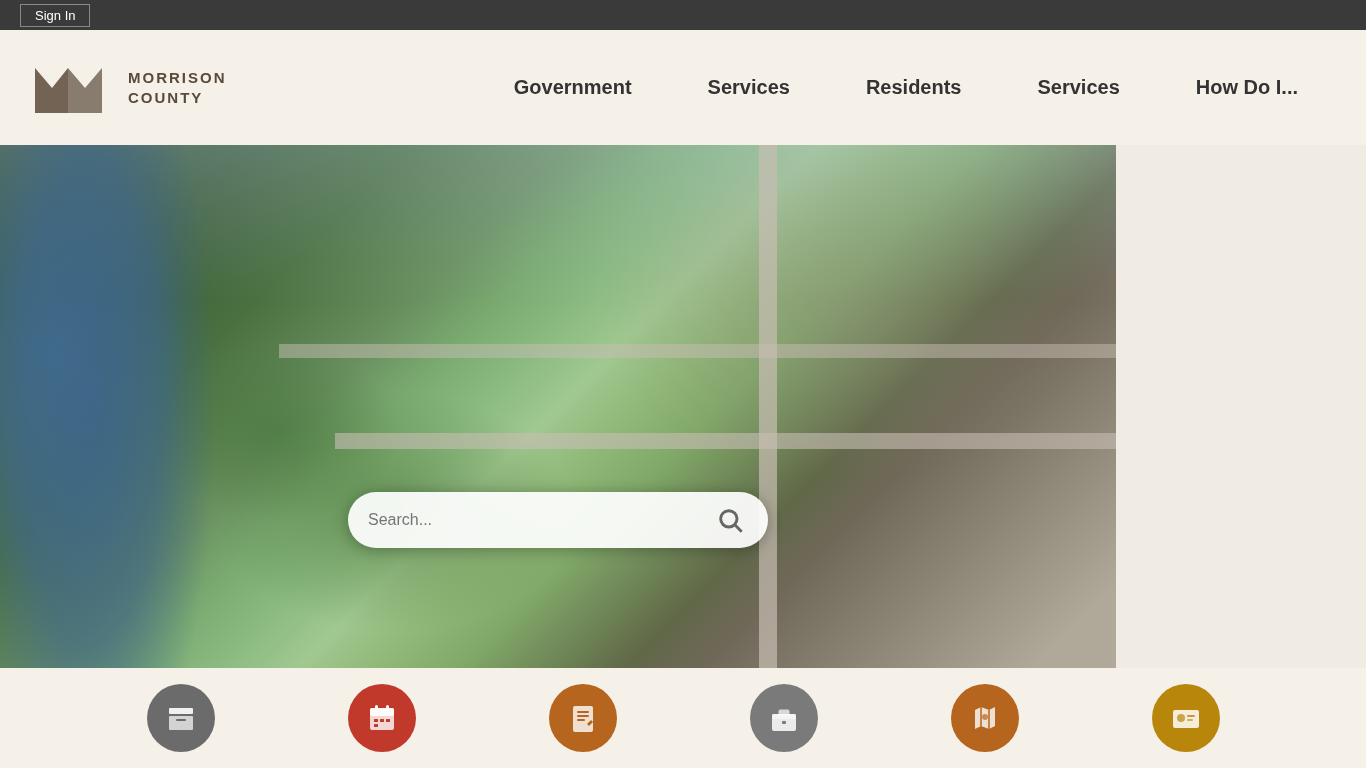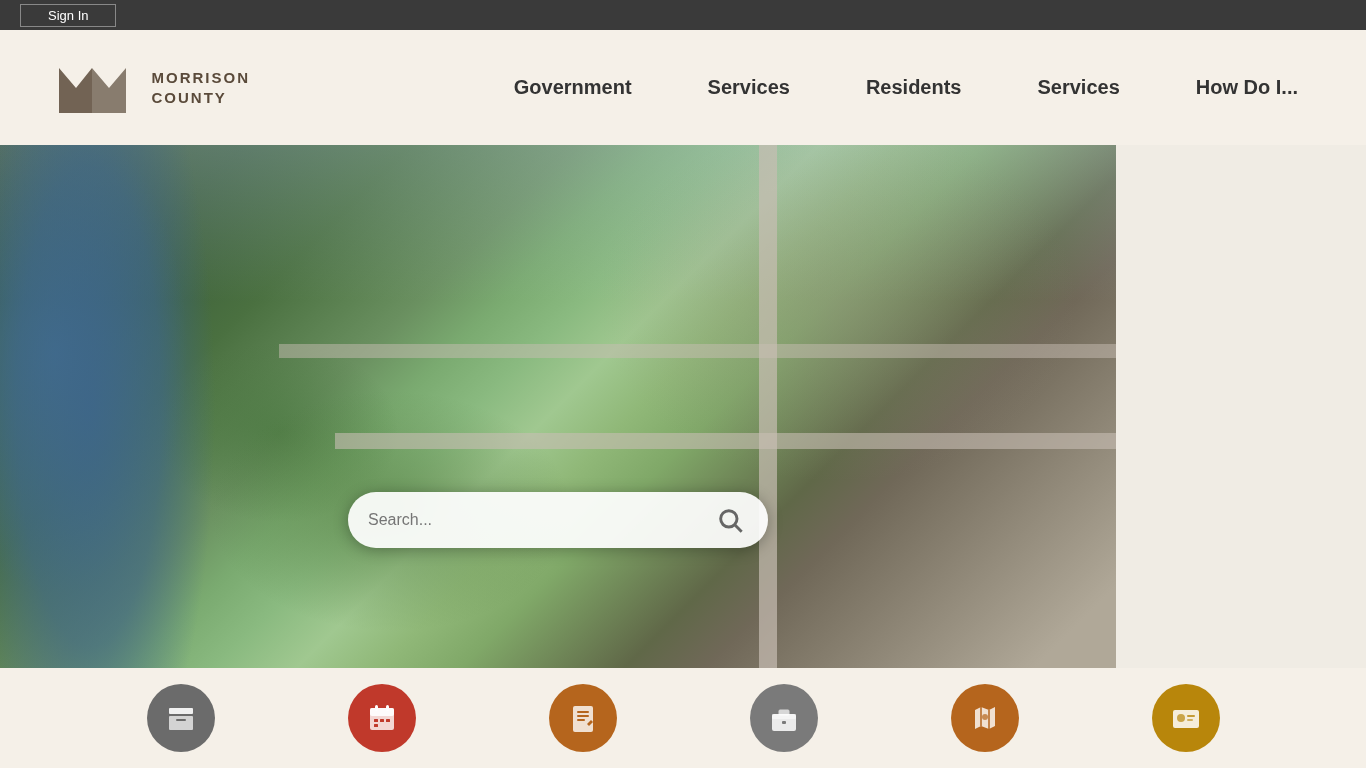--- a/index.html
+++ b/index.html
@@ -19,38 +19,37 @@
     .top-bar-left a {
       color: #fff;
       font-weight: bold;
       text-decoration: none;
     }
     .top-bar-left span { color: #ccc; }
     .sign-in-btn {
       background: transparent;
       border: 1px solid #888;
       color: #fff;
-      padding: 3px 27px;
+      padding: 3px 14px;
       font-size: 13px;
       cursor: pointer;
     }
 
     
     .header {
       background: #f5f0e8;
       height: 115px;
       display: flex;
       align-items: center;
       padding: 0 30px;
     }
     .logo-area {
       display: flex;
       align-items: center;
       min-width: 220px;
-      justify-content: flex-end;
     }
     .logo-icon {
       width: 90px;
       height: 70px;
       margin-right: 8px;
     }
     .logo-text {
       font-size: 15px;
       font-weight: bold;
       color: #5a4a3a;

